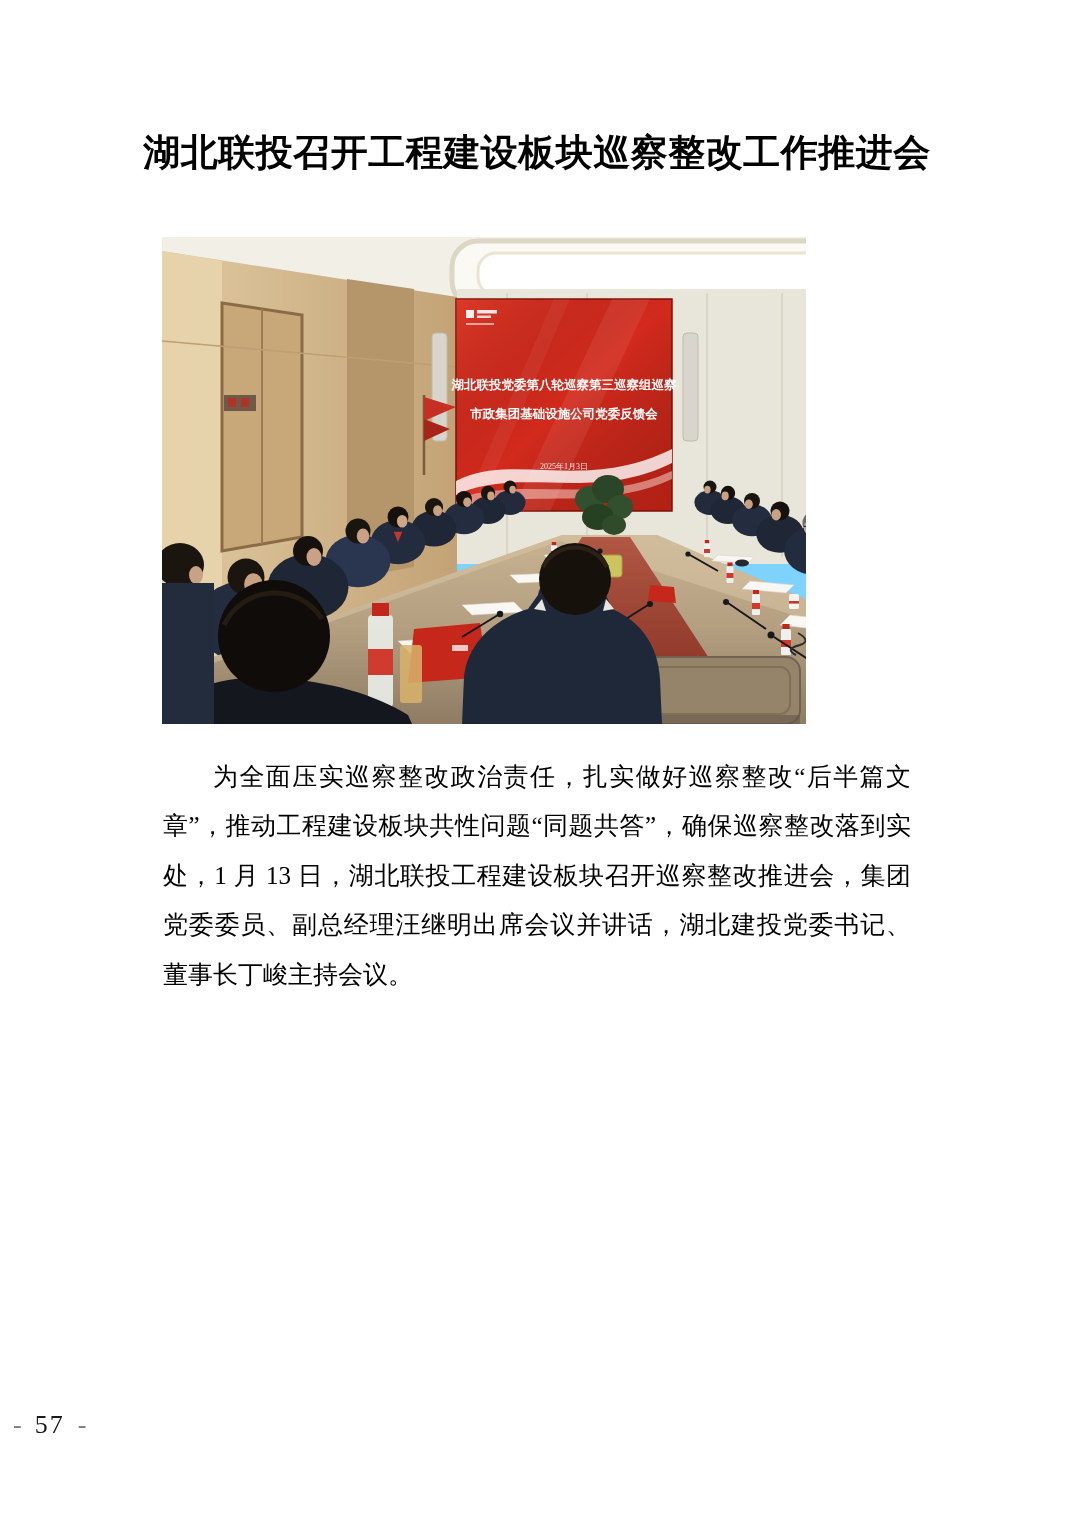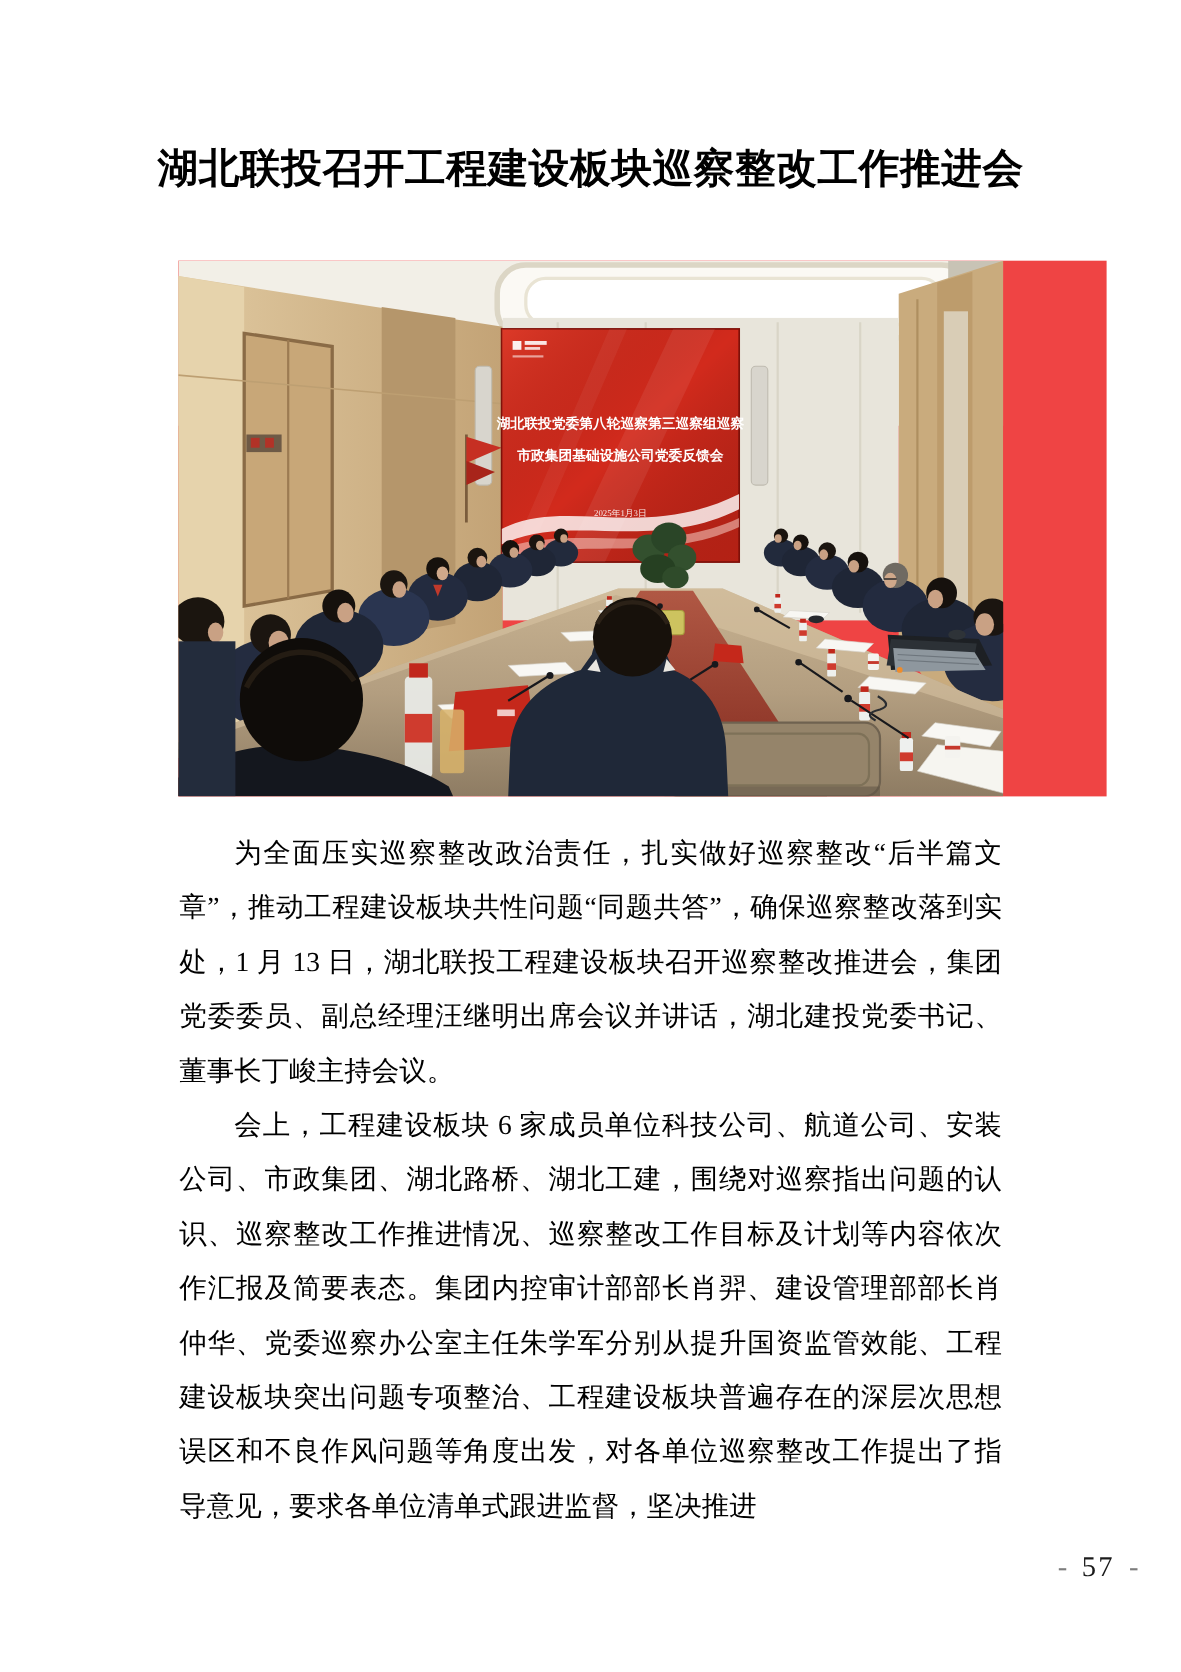--- a/index.html
+++ b/index.html
@@ -7,31 +7,31 @@
     width:1074px;height:1520px;background:#ffffff;position:relative;
     font-family:"Liberation Serif","DejaVu Serif",serif;color:#000;
   }
   .page{position:absolute;inset:0;background:#fff;padding-left:36px;}
   .doc-title{
     position:absolute;top:128px;left:0;width:1074px;margin:0;
     text-align:center;font-size:37px;font-weight:700;letter-spacing:0.5px;
     font-family:"Liberation Serif","DejaVu Serif",serif;
   }
   .photo-frame{
-    position:absolute;left:162px;top:237px;width:844px;height:487px;
-    overflow:hidden;background:#ef4444;
+    position:absolute;left:162px;top:237px;width:644px;height:487px;
+    overflow:hidden;background:#7dd3fc;
   }
   .photo-frame svg{display:block;width:750px;height:487px;}
   .body-text{
     position:absolute;left:163px;top:752px;width:748px;
     font-size:25px;line-height:49.4px;text-align:justify;
   }
   .body-text p{margin:0;text-indent:2em;}
   .page-number{
-    position:absolute;top:1410px;left:0;width:1048px;text-align:right;
+    position:absolute;top:1410px;left:0;width:1048px;text-align:left;
     font-size:26px;
   }
   .page-number .dash{color:#7d7d7d;margin:0 13px;}
   .page-number .num{color:#1a1a1a;letter-spacing:2px;}
 </style>
 </head>
 <body>
 
 <div class="page">
 
@@ -373,20 +373,19 @@
       <g>
         <ellipse cx="18" cy="328" rx="24" ry="22" fill="#1b150f"></ellipse>
         <ellipse cx="34" cy="338" rx="7" ry="9" fill="#c9a184"></ellipse>
         <rect x="0" y="346" width="52" height="141" fill="#232c3c"></rect>
       </g>
     </svg>
   </figure>
 
   <div class="body-text">
     <p>为全面压实巡察整改政治责任，扎实做好巡察整改“后半篇文章”，推动工程建设板块共性问题“同题共答”，确保巡察整改落到实处，1 月 13 日，湖北联投工程建设板块召开巡察整改推进会，集团党委委员、副总经理汪继明出席会议并讲话，湖北建投党委书记、董事长丁峻主持会议。</p>
-    <p>会上，工程建设板块 6 家成员单位科技公司、航道公司、安装公司、市政集团、湖北路桥、湖北工建，围绕对巡察指出问题的认识、巡察整改工作推进情况、巡察整改工作目标及计划等内容依次作汇报及简要表态。集团内控审计部部长肖羿、建设管理部部长肖仲华、党委巡察办公室主任朱学军分别从提升国资监管效能、工程建设板块突出问题专项整治、工程建设板块普遍存在的深层次思想误区和不良作风问题等角度出发，对各单位巡察整改工作提出了指导意见，要求各单位清单式跟进监督，坚决推进</p>
   </div>
 
   <footer class="page-number">
     <span class="dash">-</span><span class="num">57</span><span class="dash">-</span>
   </footer>
 
 </div>
 
 </body></html>

